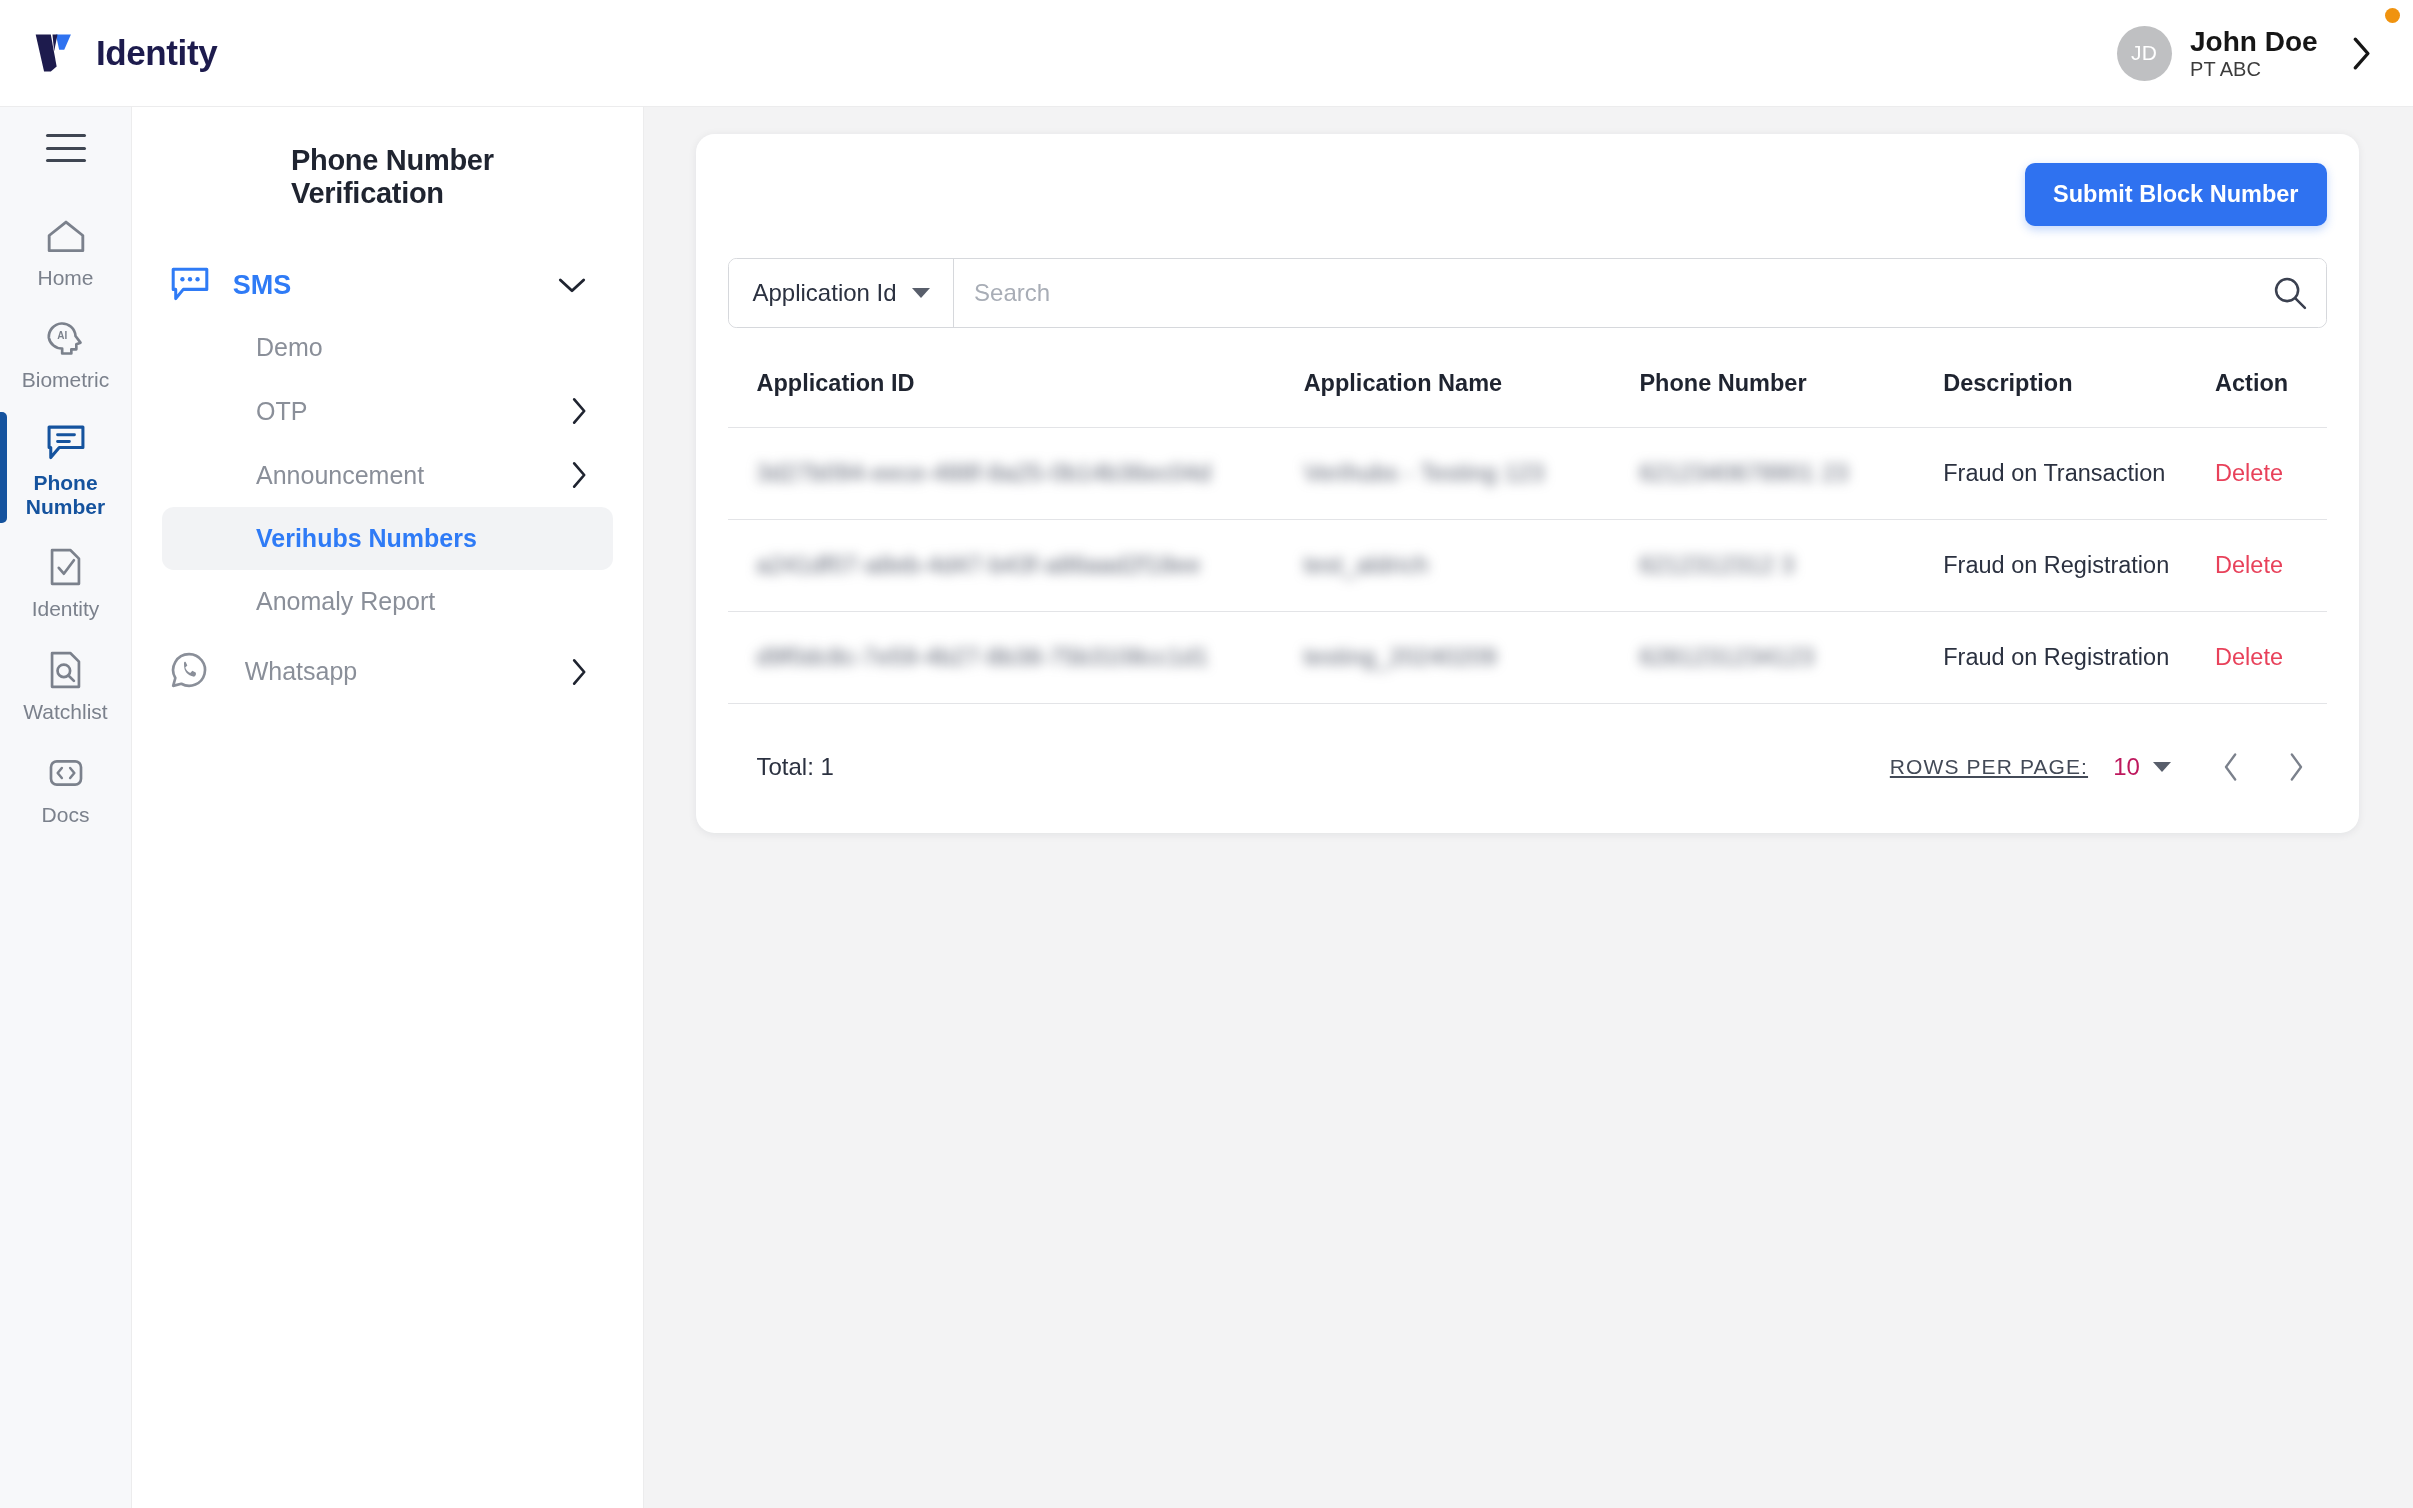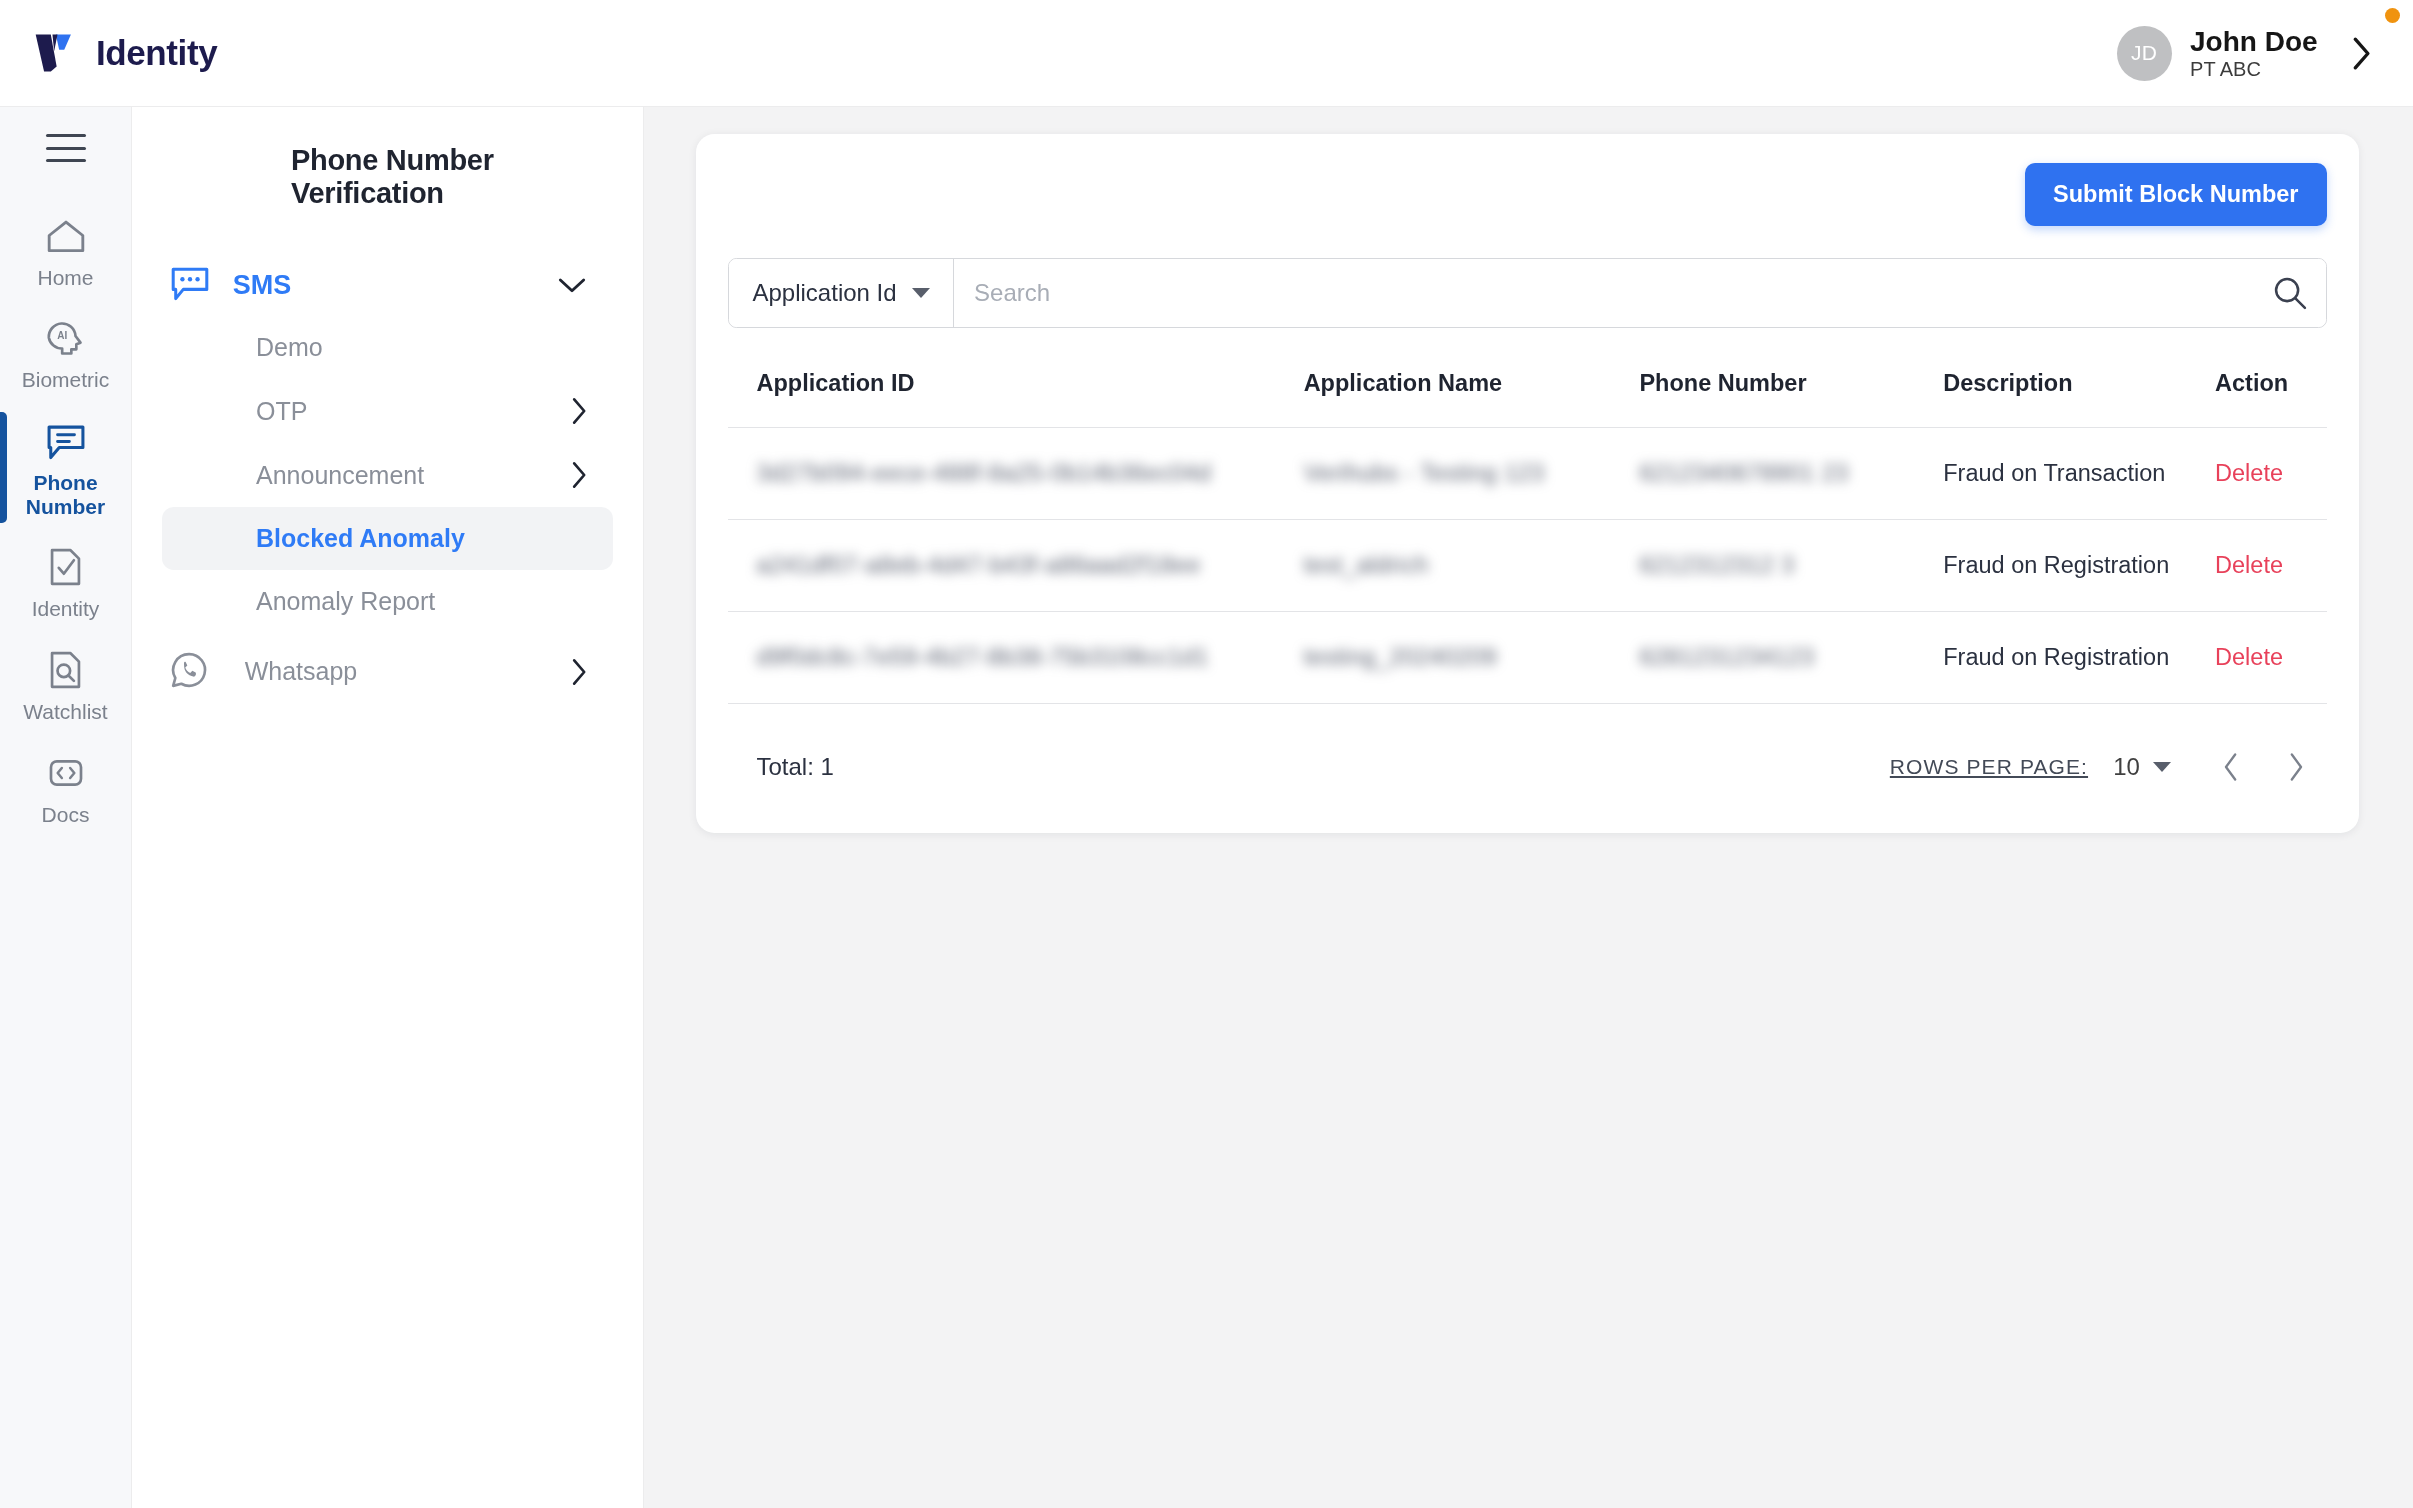--- a/index.html
+++ b/index.html
@@ -170,21 +170,21 @@
   
   .tfooter {
     display: flex; align-items: center; justify-content: space-between;
     padding: 37px 5px 15px 28.5px;
   }
   .total-text { font-size: 24px; color: #2b3140; }
   .pager { display: flex; align-items: center; gap: 13.4px; }
   .rpp-label {
     font-size: 21px; color: #434a57; letter-spacing: 1.1px; margin-right: 11.7px; text-decoration: underline;
   }
-  .rpp-value { font-size: 24px; color: #404040; }
+  .rpp-value { font-size: 24px; color: #be185d; }
   .rpp-select { display: flex; align-items: center; gap: 13.4px; cursor: pointer; margin-right: 20px; }
   .pg-btn {
     width: 52px; height: 52px; display: flex; align-items: center; justify-content: center;
     cursor: pointer;
   }
   .icon-grey { stroke: #7b818c; }
 </style>
 </head>
 <body>
 
@@ -311,21 +311,21 @@
     </div>
 
     <div class="nav-item">
       <span class="n-label">Announcement</span>
       <svg width="18.4" height="30" viewBox="0 0 22 36">
         <path d="M5 4 L17 18 L5 32" fill="none" stroke="#1f2430" stroke-width="3.2" stroke-linecap="round" stroke-linejoin="round"></path>
       </svg>
     </div>
 
     <div class="nav-item active">
-      <span class="n-label">Blocked Anomaly</span>
+      <span class="n-label">Verihubs Numbers</span>
     </div>
 
     <div class="nav-item">
       <span class="n-label">Anomaly Report</span>
     </div>
 
     <div class="nav-item with-icon">
       <span>
         <svg width="40" height="40" viewBox="0 0 48 48">
           <path d="M24 5 a19 19 0 0 0 -16.4 28.6 L5 43 l9.8 -2.5 A19 19 0 1 0 24 5 z" fill="none" stroke="#8a8f99" stroke-width="3.2" stroke-linejoin="round"></path>

